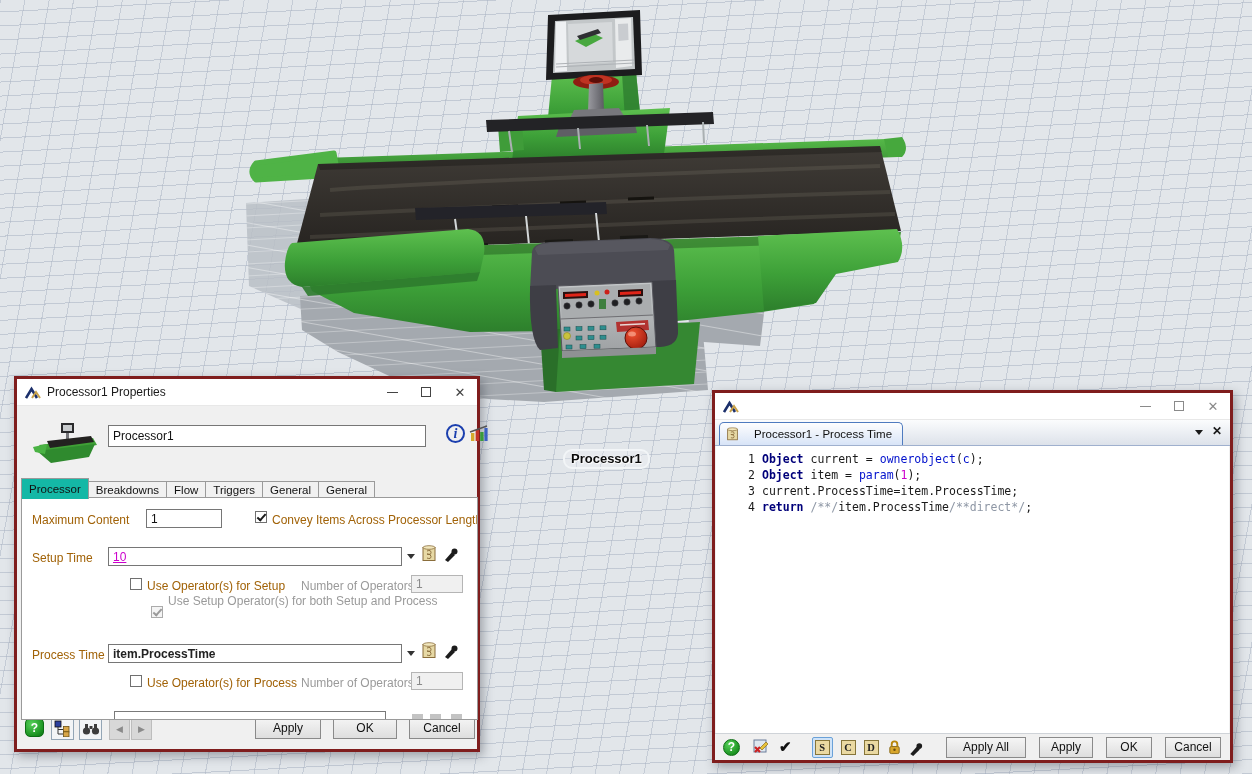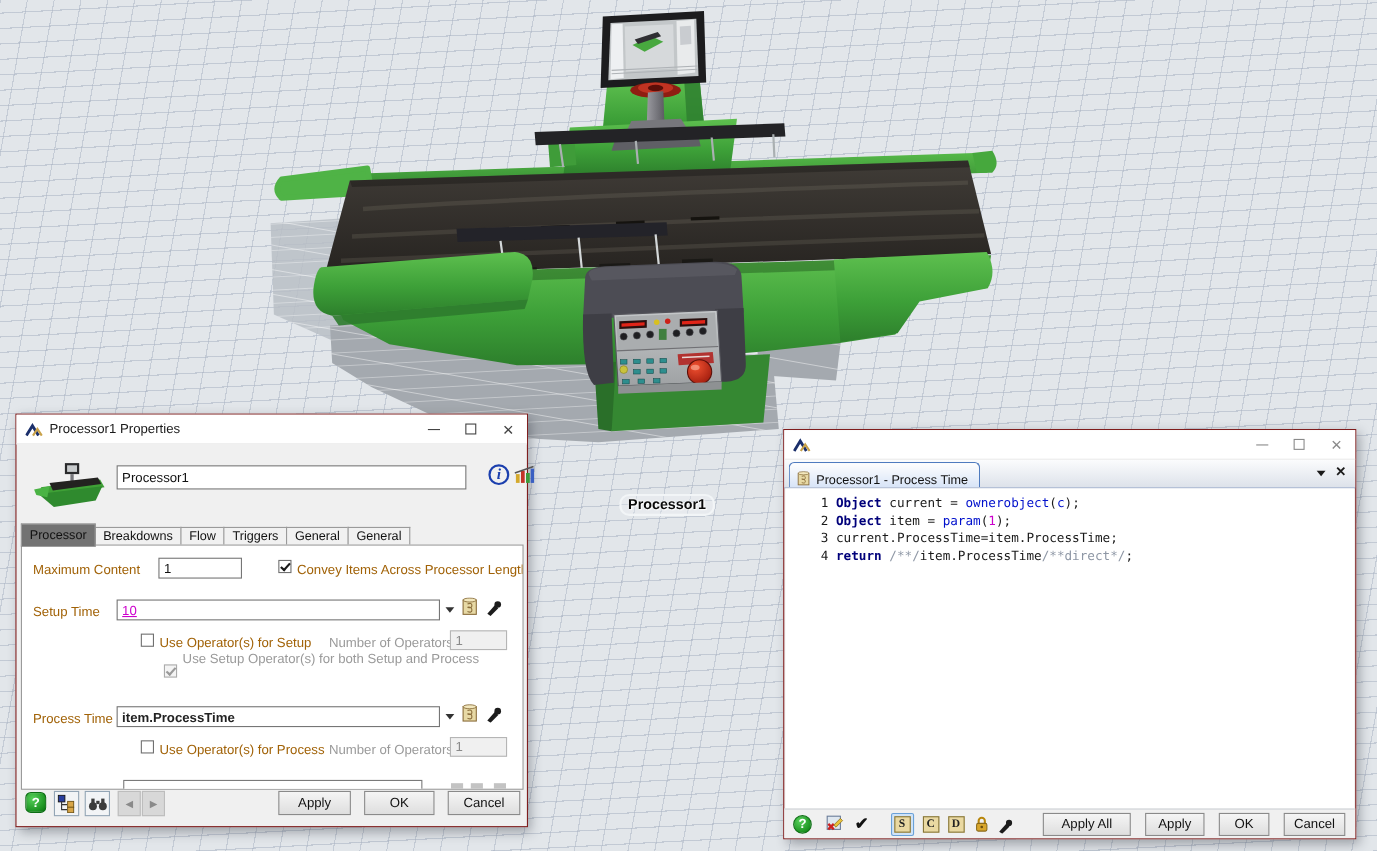--- a/index.html
+++ b/index.html
@@ -13,21 +13,21 @@
       repeating-linear-gradient(357deg, rgba(168,178,194,.55) 0 1px, transparent 1px 14px);
   }
   .machine-svg { position:absolute; left:0; top:0; }
 
   .float-label { position:absolute; left:563px; top:449px; padding:0 6px 1px 6px;
     border:2px solid #f2f5f7; border-radius:9px; background:rgba(242,246,248,.30);
     font-size:13px; font-weight:bold; color:#0a0a0a;
     text-shadow:0 0 2px #fff, 0 0 2px #fff, 1px 1px 1px #fff; }
 
   
-  .win { position:absolute; background:#f0f0f0; border:1px solid #7f1d1d;
+  .win { position:absolute; background:#f0f0f0; border:3px solid #7f1d1d;
     box-shadow:3px 4px 10px rgba(40,45,55,.38); }
   .titlebar { position:absolute; left:0; top:0; right:0; height:27px; background:#ffffff;
     display:flex; align-items:center; border-bottom:1px solid #e8e8e8; }
   .titlebar .t-icon { margin:0 6px 0 8px; }
   .titlebar .t-text { font-size:12px; color:#1a1a1a; }
   .win-controls { margin-left:auto; display:flex; height:100%; }
   .wbtn { width:34px; height:100%; display:flex; align-items:center; justify-content:center; }
   .glyph-min { width:11px; height:0; border-top:1px solid #444; }
   .glyph-max { width:10px; height:10px; border:1px solid #444; }
   .glyph-close { font-size:13px; color:#444; line-height:1; }
@@ -46,21 +46,21 @@
   .thumb { position:absolute; left:14px; top:42px; }
   .name-input { position:absolute; left:91px; top:46px; width:318px; height:22px; }
   .info-icon { position:absolute; left:429px; top:45px; width:19px; height:19px; border:2px solid #1b3fae;
     border-radius:50%; color:#1b3fae; font-family:"Liberation Serif",serif; font-style:italic; font-weight:bold;
     font-size:14px; display:flex; align-items:center; justify-content:center; }
   .chart-icon { position:absolute; left:452px; top:45px; }
 
   .tabstrip { position:absolute; left:4px; top:99px; display:flex; align-items:flex-end; }
   .tab { font-size:11.5px; color:#111; background:#f1f1f1; border:1px solid #9a9a9a; border-bottom:none;
     padding:2px 7px 3px 7px; margin-right:-1px; }
-  .tab.active { background:#737373; padding-top:4px; padding-bottom:4px; position:relative; z-index:3; }
+  .tab.active { background:#14b8a6; padding-top:4px; padding-bottom:4px; position:relative; z-index:3; }
 
   .panel { position:absolute; left:4px; top:118px; width:457px; height:223px; background:#fff;
     border:1px solid #9a9a9a; overflow:hidden; z-index:2; }
   .lbl { position:absolute; font-size:12px; color:#a16207; white-space:nowrap; }
   .lbl.dis { color:#9a9a9a; }
   .cb { position:absolute; width:12px; height:12px; border:1px solid #707070; background:#fff; }
   .cb.checked::after { content:""; position:absolute; left:1px; top:2px; width:7px; height:3px;
     border-left:2px solid #1a1a1a; border-bottom:2px solid #1a1a1a; transform:rotate(-48deg); }
   .cb.dis { border-color:#ababab; background:#f4f4f4; }
   .cb.dis.checked::after { border-color:#9a9a9a; }
@@ -78,21 +78,21 @@
   .tool-btn { position:absolute; top:2px; width:23px; height:23px; border:1px solid #93a5b5;
     background:#f2f4f6; display:flex; align-items:center; justify-content:center; }
   .nav-btn { position:absolute; top:2px; width:21px; height:23px; background:#d8d8d8; border:1px solid #bdbdbd;
     color:#8a8a8a; font-size:9px; display:flex; align-items:center; justify-content:center; }
   .props .btn { position:absolute; top:2px; height:22px; }
 
   
   .codewin { left:712px; top:390px; width:521px; height:373px; }
   .tabbar { position:absolute; left:0; top:27px; right:0; height:26px;
     background:linear-gradient(#fbfcfd,#dde2ea); border-bottom:1px solid #9fb0ce; }
-  .codetab { position:absolute; left:4px; bottom:0; height:23px; display:flex; align-items:flex-end; gap:5px;
+  .codetab { position:absolute; left:4px; bottom:0; height:23px; display:flex; align-items:center; gap:15px;
     padding:0 10px 0 6px; background:linear-gradient(#fefefe,#d8e4f7); border:1px solid #4f7bbf;
     border-bottom:none; border-radius:5px 5px 0 0; font-size:11.5px; color:#111; }
   .tab-dd { position:absolute; right:27px; top:10px; width:0; height:0; border-left:4px solid transparent;
     border-right:4px solid transparent; border-top:5px solid #1a1a1a; }
   .tab-x { position:absolute; right:8px; top:4px; font-size:12px; font-weight:bold; color:#1a1a1a; }
 
   .codearea { position:absolute; left:1px; right:1px; top:53px; bottom:27px; background:#fff;
     font-family:"DejaVu Sans Mono", monospace; font-size:11.5px; line-height:16px; padding-top:5px; }
   .code-line { display:flex; white-space:pre; }
   .ln { width:46px; text-align:right; padding-right:7px; color:#1a1a1a; flex:none; }

